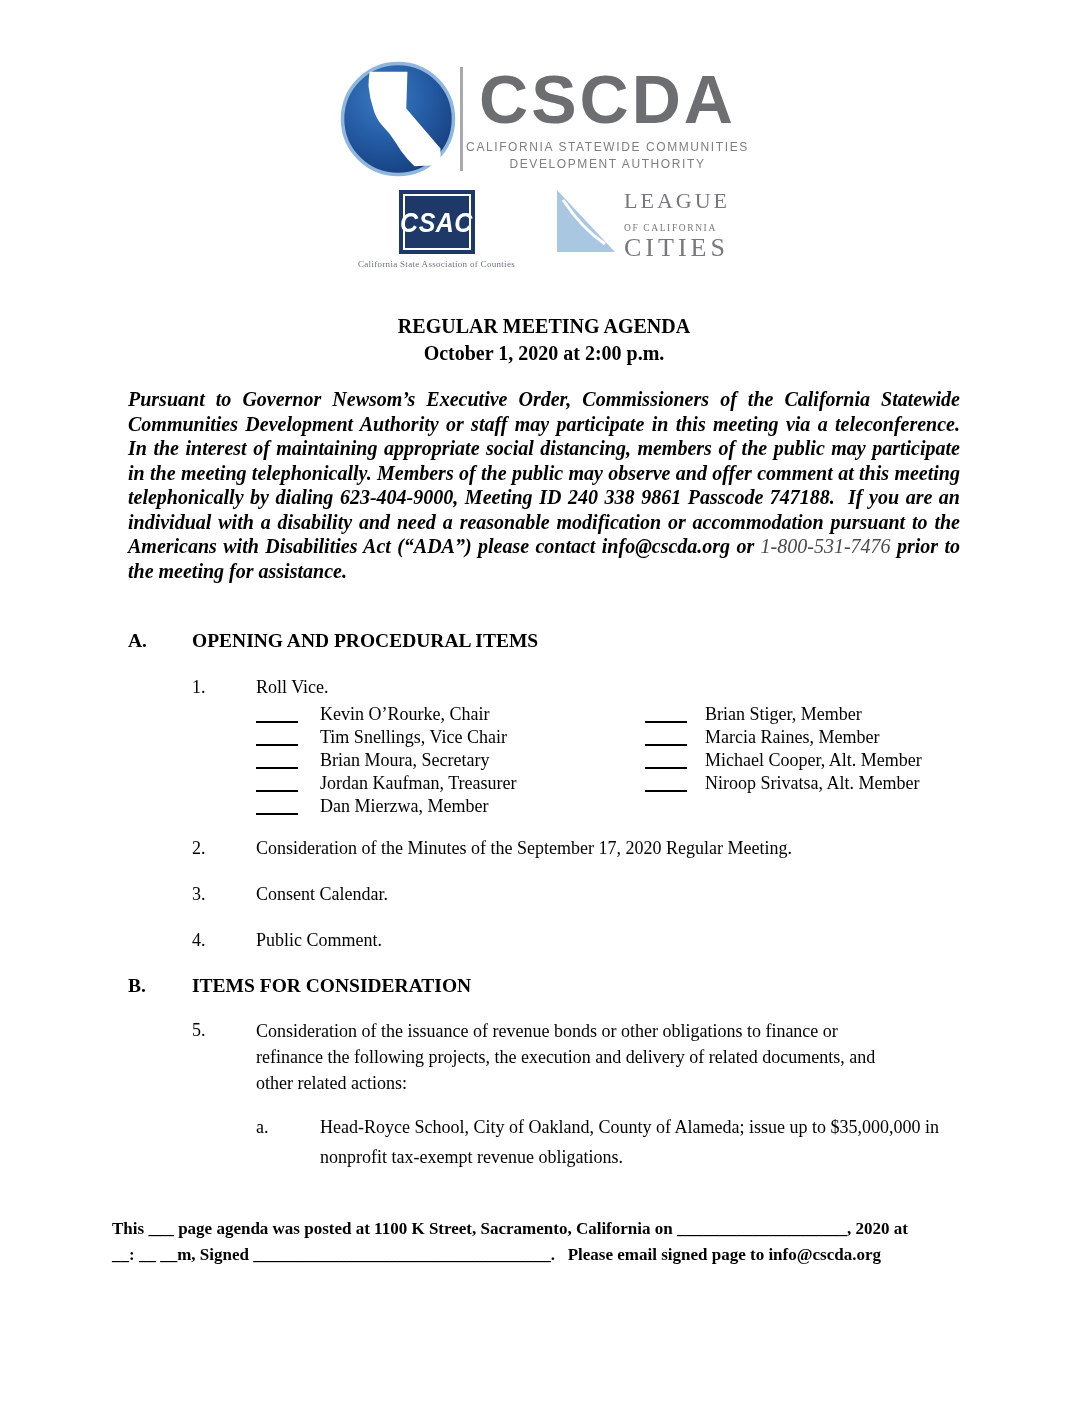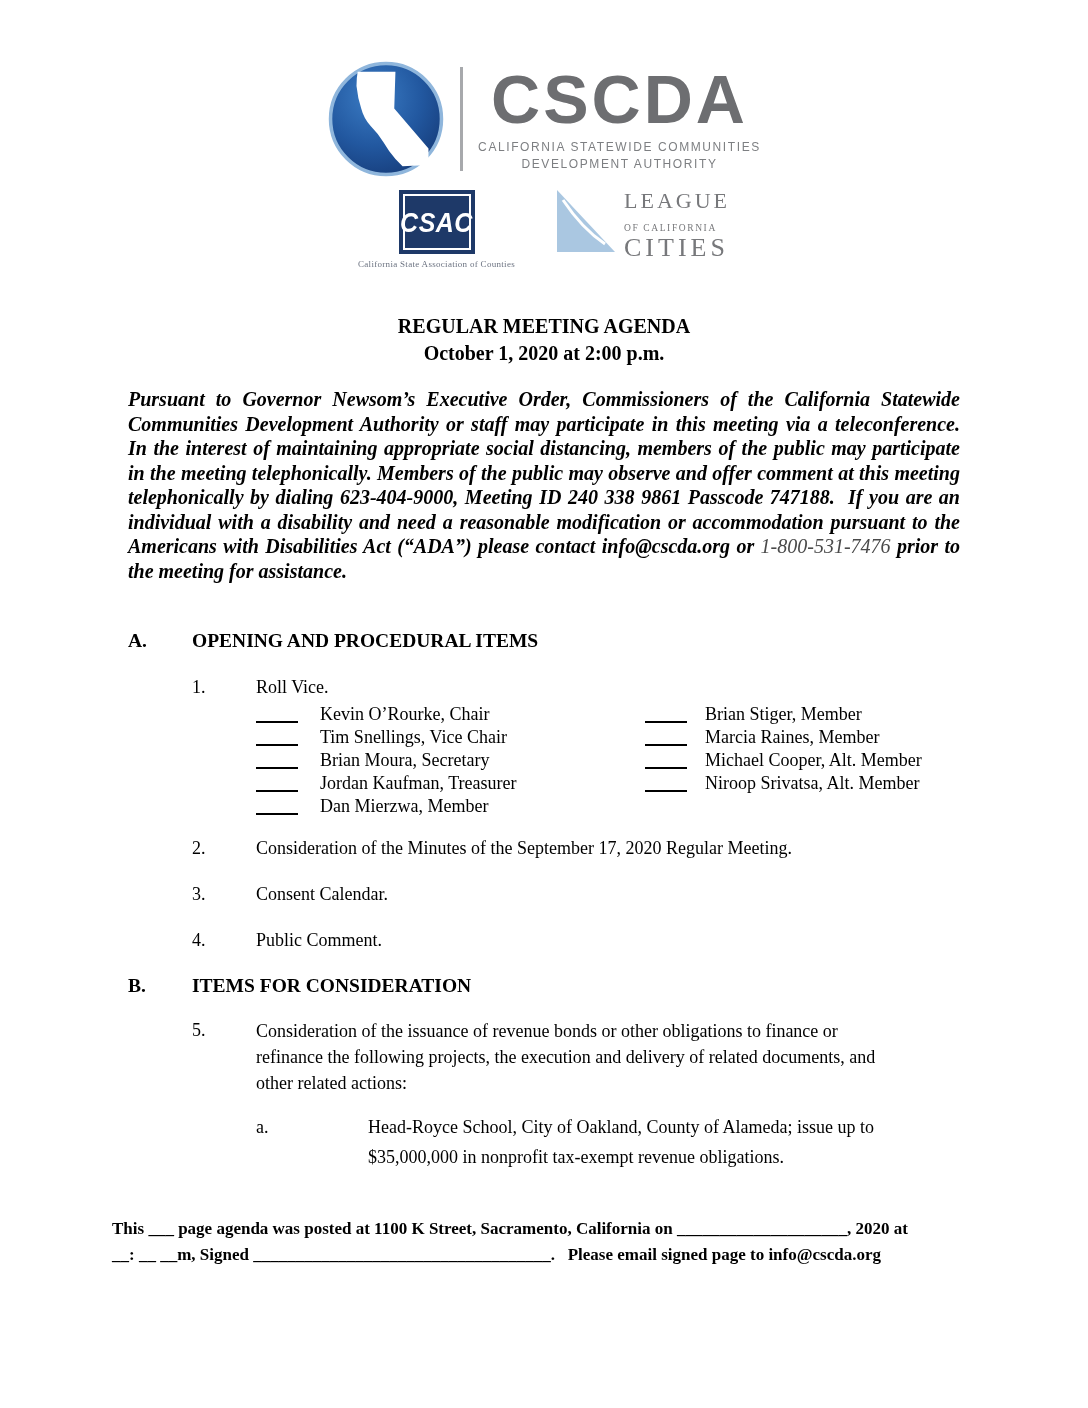--- a/index.html
+++ b/index.html
@@ -7,21 +7,21 @@
     position:relative;
     width:1088px; height:1408px;
     margin:0 auto;
     background:#ffffff;
     font-family:"Liberation Serif", serif;
     color:#000;
     overflow:hidden;
   }
 
   
-  .brand { display:flex; align-items:center; justify-content:center; gap:15px; margin-top:60px; }
+  .brand { display:flex; align-items:center; justify-content:center; gap:3px; margin-top:60px; }
   .brand-mark svg { display:block; }
   .brand-divider { width:3px; height:104px; background:#a7a9ac; }
   .brand-text { display:flex; flex-direction:column; align-items:center; }
   .brand-acronym {
     font-family:"Liberation Sans", sans-serif;
     font-weight:bold; font-size:68px; line-height:1;
     color:#6d6e71; letter-spacing:3px;
   }
   .brand-name {
     font-family:"Liberation Sans", sans-serif;
@@ -67,21 +67,21 @@
 
   
   .content { margin:0 128px; }
   .section-heading {
     display:grid; grid-template-columns:64px 1fr;
     font-weight:bold; font-size:19.5px; line-height:24px;
   }
   .item { display:grid; grid-template-columns:64px 1fr; margin-left:64px; font-size:18px; line-height:24px; }
   .subitem { display:grid; grid-template-columns:64px 1fr; margin-left:128px; font-size:18px; line-height:30px; }
   .item-text.narrow { max-width:650px; line-height:26px; }
-  .subitem .item-text { max-width:645px;margin-left:48px; }
+  .subitem .item-text { max-width:645px; }
 
   .mt48 { margin-top:46px; }
   .mt22 { margin-top:22px; }
   .mt20 { margin-top:20px; }
   .mt18 { margin-top:18px; }
   .mt16 { margin-top:16px; }
 
   
   .rollcall { display:flex; margin-left:128px; margin-top:4px; font-size:18px; }
   .rc-col { display:flex; flex-direction:column;font-family:Liberation Serif, serif; }

